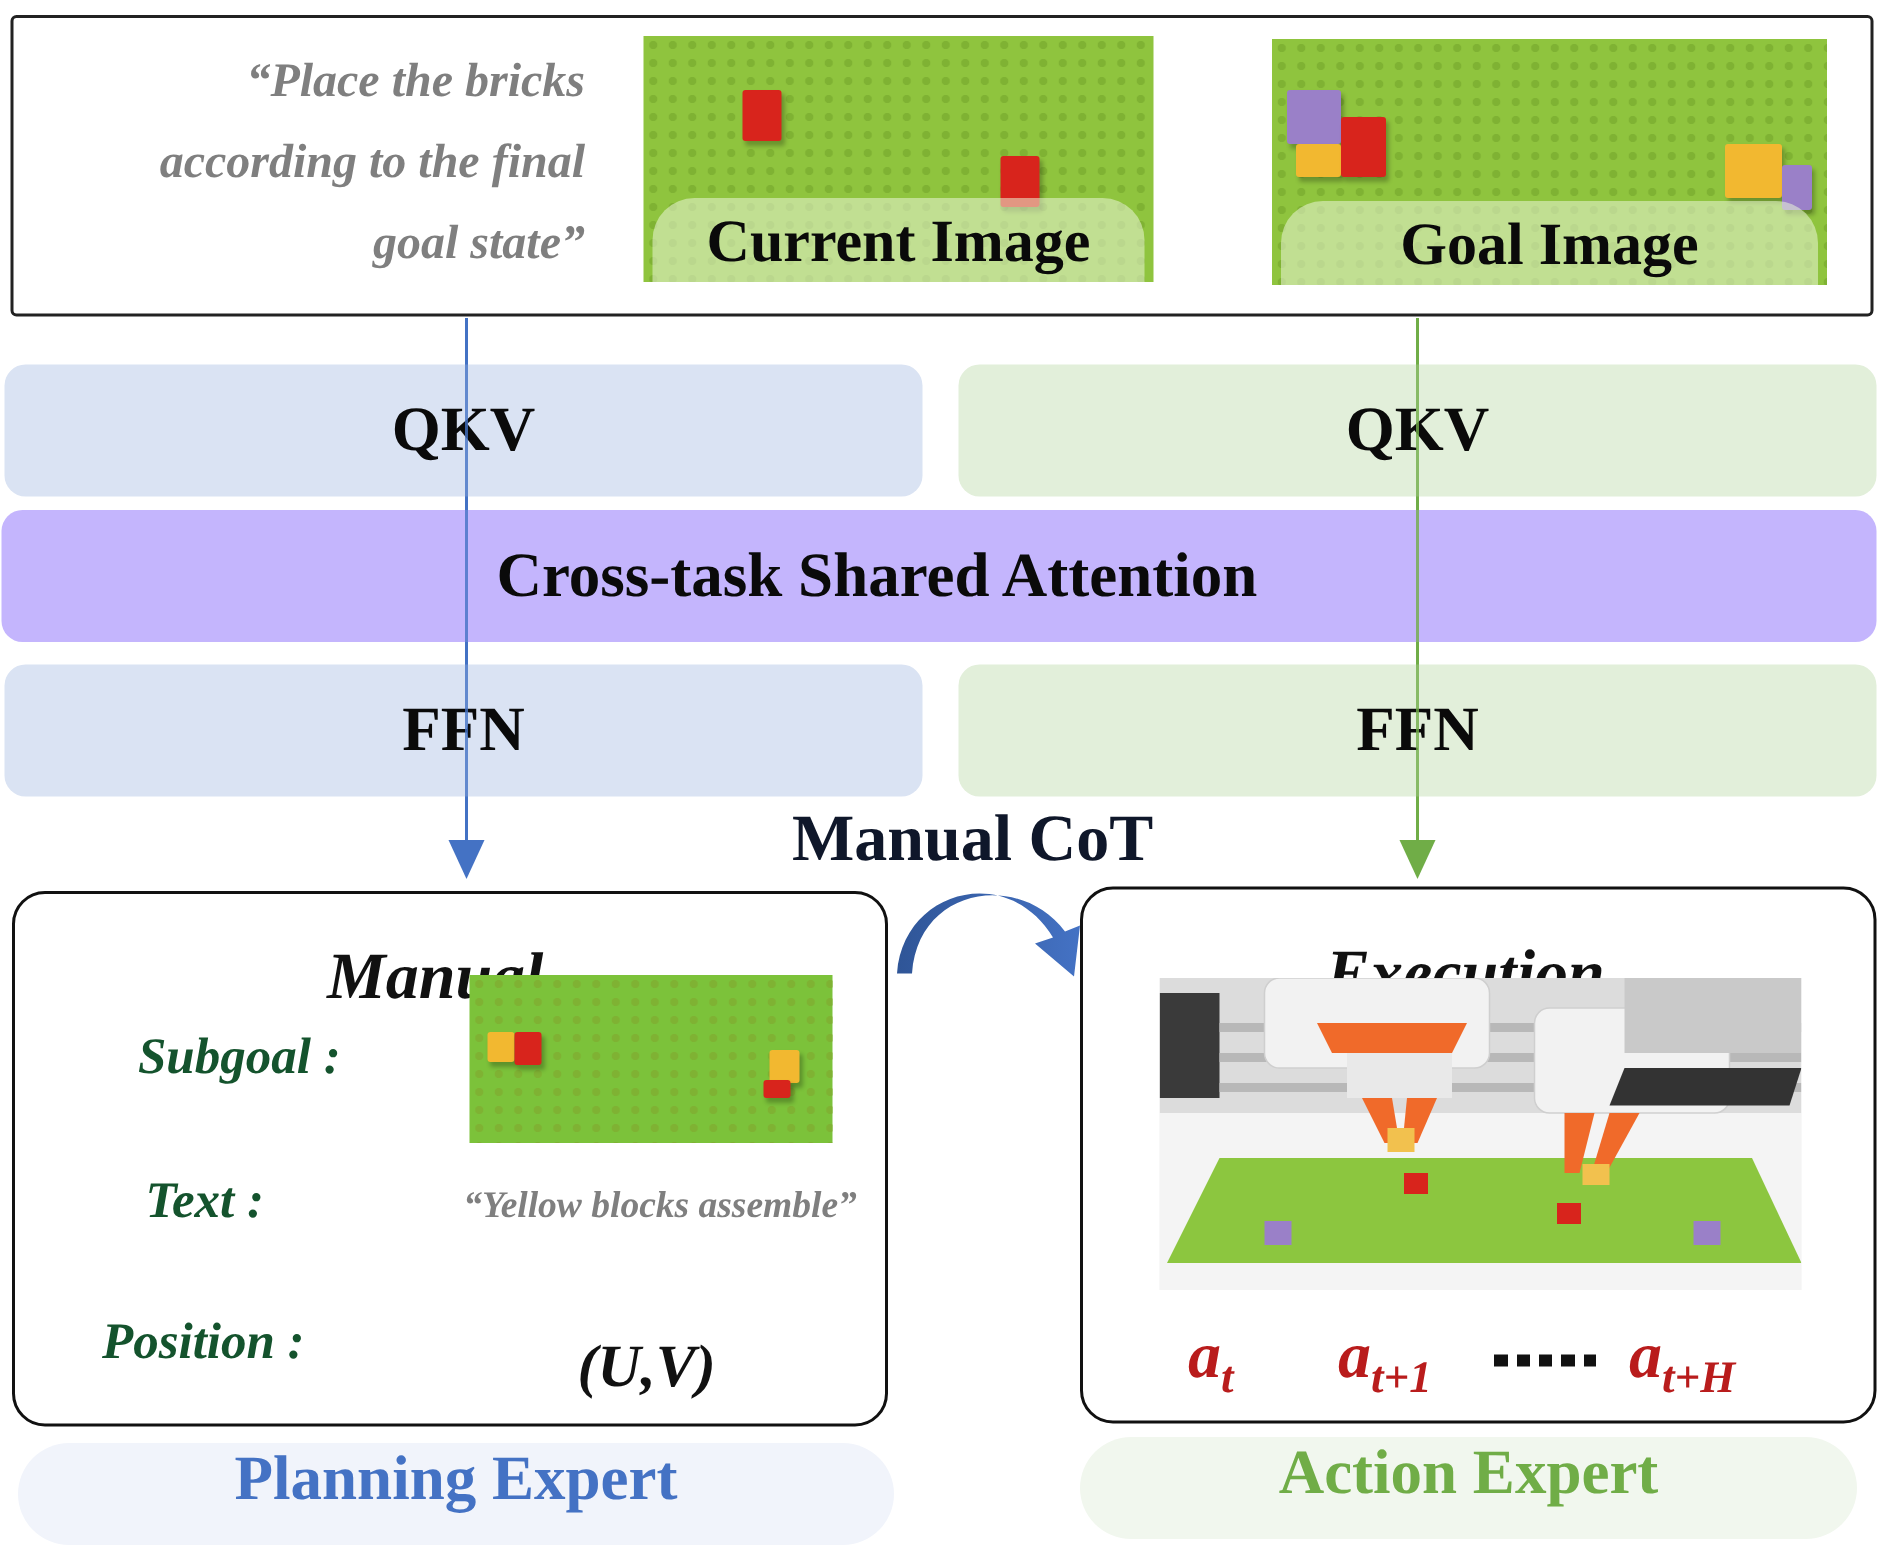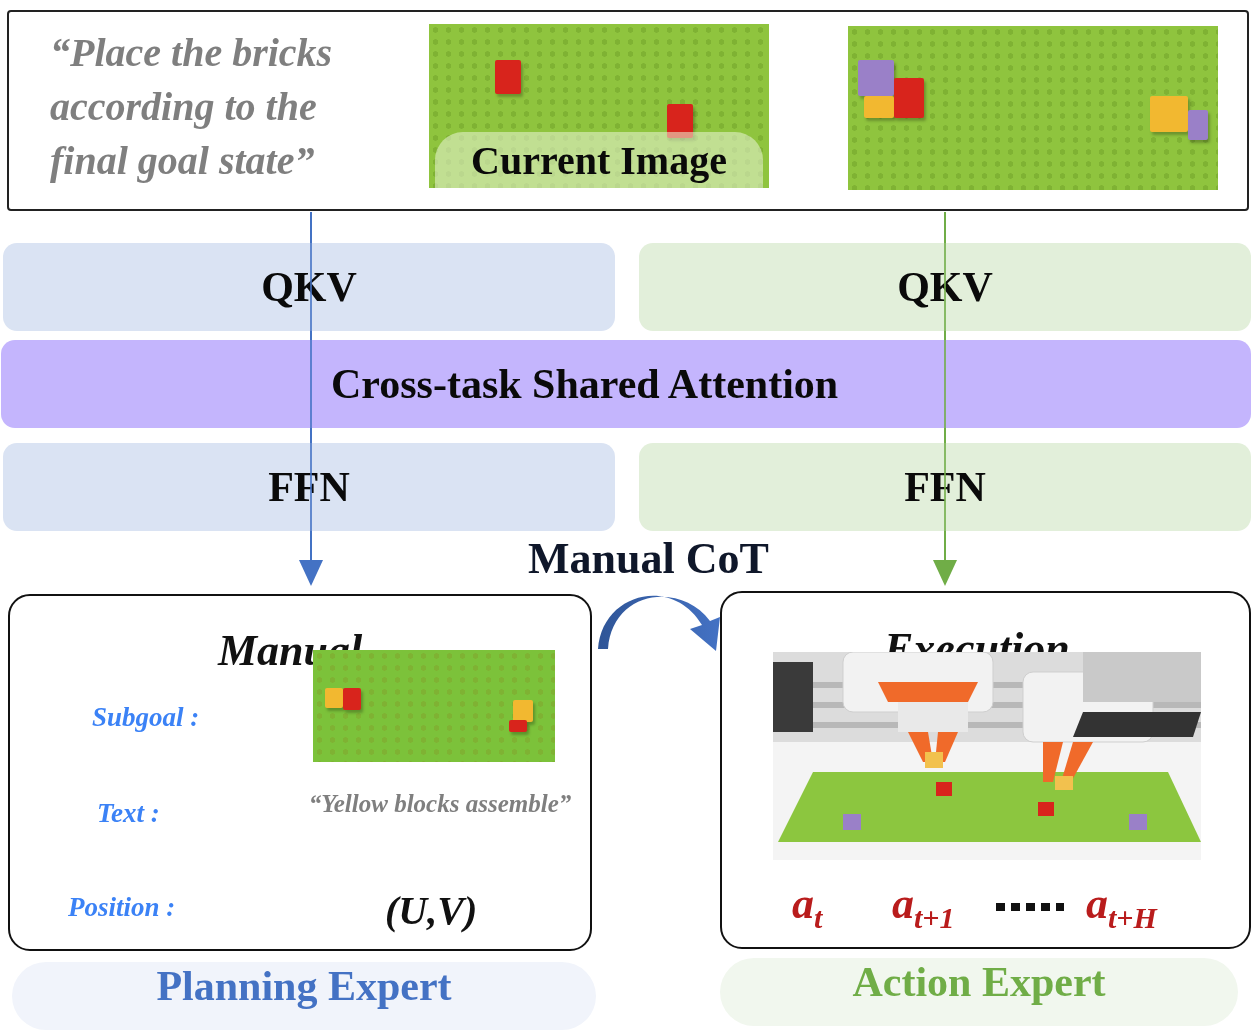--- a/index.html
+++ b/index.html
@@ -2,21 +2,21 @@
 <html><head>
 <meta charset="utf-8">
 <style>
   html, body { margin: 0; padding: 0; background: #ffffff; }
   body { width: 1256px; height: 1030px; position: relative; overflow: hidden;
          font-family: "Liberation Serif", "DejaVu Serif", serif; }
   .abs { position: absolute; }
 
   
   #input-box { left: 7px; top: 10px; width: 1242px; height: 201px; border: 2px solid #222; border-radius: 4px; box-sizing: border-box; }
-  #instruction { left: 50px; top: 26px; width: 340px; font-style: italic; font-weight: bold; color: #7f7f7f; font-size: 40px; line-height: 54px; text-align: left; }
+  #instruction { left: 50px; top: 26px; width: 340px; font-style: italic; font-weight: bold; color: #7f7f7f; font-size: 32px; line-height: 54px; text-align: right; }
 
   .board { background: #8fc43e; overflow: hidden;
     background-image: radial-gradient(circle at 50% 50%, #7fb233 0 2.5px, transparent 3px);
     background-size: 13px 12px; }
   #current-img { left: 429px; top: 24px; width: 340px; height: 164px; }
   #goal-img { left: 848px; top: 26px; width: 370px; height: 164px; }
   .img-label-pill { position: absolute; left: 6px; right: 6px; bottom: 0; height: 56px; border-radius: 28px 28px 0 0;
     background: rgba(235, 245, 215, 0.55); display: flex; align-items: center; justify-content: center;
     font-weight: bold; font-size: 40px; color: #0a0a0a; }
   .brick { position: absolute; border-radius: 2px; box-shadow: 2px 3px 3px rgba(0,0,0,0.25); }
@@ -42,21 +42,21 @@
   #ffn-left { left: 3px; top: 443px; width: 612px; height: 88px; }
   #ffn-right { left: 639px; top: 443px; width: 612px; height: 88px; }
 
   #manual-cot { left: 528px; top: 533px; font-weight: bold; font-size: 44px; color: #0f172a; }
 
   
   .panel { position: absolute; border: 2px solid #111; border-radius: 22px; box-sizing: border-box; }
   #manual-box { left: 8px; top: 594px; width: 584px; height: 357px; }
   #execution-box { left: 720px; top: 591px; width: 531px; height: 358px; }
   .panel-title { position: absolute; font-style: italic; font-weight: bold; font-size: 44px; color: #111; margin-top: 27px; }
-  .field-label { position: absolute; font-style: italic; font-weight: bold; font-size: 27px; color: #3b82f6; margin-top: 16px; }
+  .field-label { position: absolute; font-style: italic; font-weight: bold; font-size: 34px; color: #14532d; }
   #subgoal-img { left: 313px; top: 650px; width: 242px; height: 112px; background-color: #7cc23a; }
   #subgoal-text { left: 300px; top: 778px; width: 280px; text-align: center; font-style: italic; font-weight: bold; font-size: 25px; line-height: 52px; color: #7f7f7f; }
   #position-value { left: 385px; top: 887px; font-style: italic; font-weight: bold; font-size: 40px; color: #111; }
 
   #exec-photo { left: 773px; top: 652px; width: 428px; height: 208px; background: #f3f3f3; overflow: hidden; }
 
   .action { position: absolute; top: 878px; font-style: italic; font-weight: bold; font-size: 44px; color: #b91c1c; }
   .action sub { font-size: 30px; vertical-align: -10px; }
   #action-dots { left: 996px; top: 903px; width: 68px; height: 8px;
     background-image: repeating-linear-gradient(90deg, #111 0 9px, transparent 9px 15px); }
@@ -77,20 +77,21 @@
   <div class="brick red" style="left:238px;top:80px;width:26px;height:34px;"></div>
   <div class="img-label-pill">Current Image</div>
 </div>
 
 <div id="goal-img" class="abs board">
   <div class="brick purple" style="left:10px;top:34px;width:36px;height:36px;"></div>
   <div class="brick yellow" style="left:16px;top:70px;width:30px;height:22px;"></div>
   <div class="brick red" style="left:46px;top:52px;width:30px;height:40px;"></div>
   <div class="brick yellow" style="left:302px;top:70px;width:38px;height:36px;"></div>
   <div class="brick purple" style="left:340px;top:84px;width:20px;height:30px;"></div>
+  <div class="img-label-pill">Goal Image</div>
 </div>
 
 <div class="vline blue-line" style="left:310px;top:212px;height:360px;"></div>
 <div class="vline green-line" style="left:944px;top:212px;height:360px;"></div>
 
 <div id="qkv-left" class="block blue-block">
     <span>QKV</span>
   </div>
 <div id="qkv-right" class="block green-block">
     <span>QKV</span>

